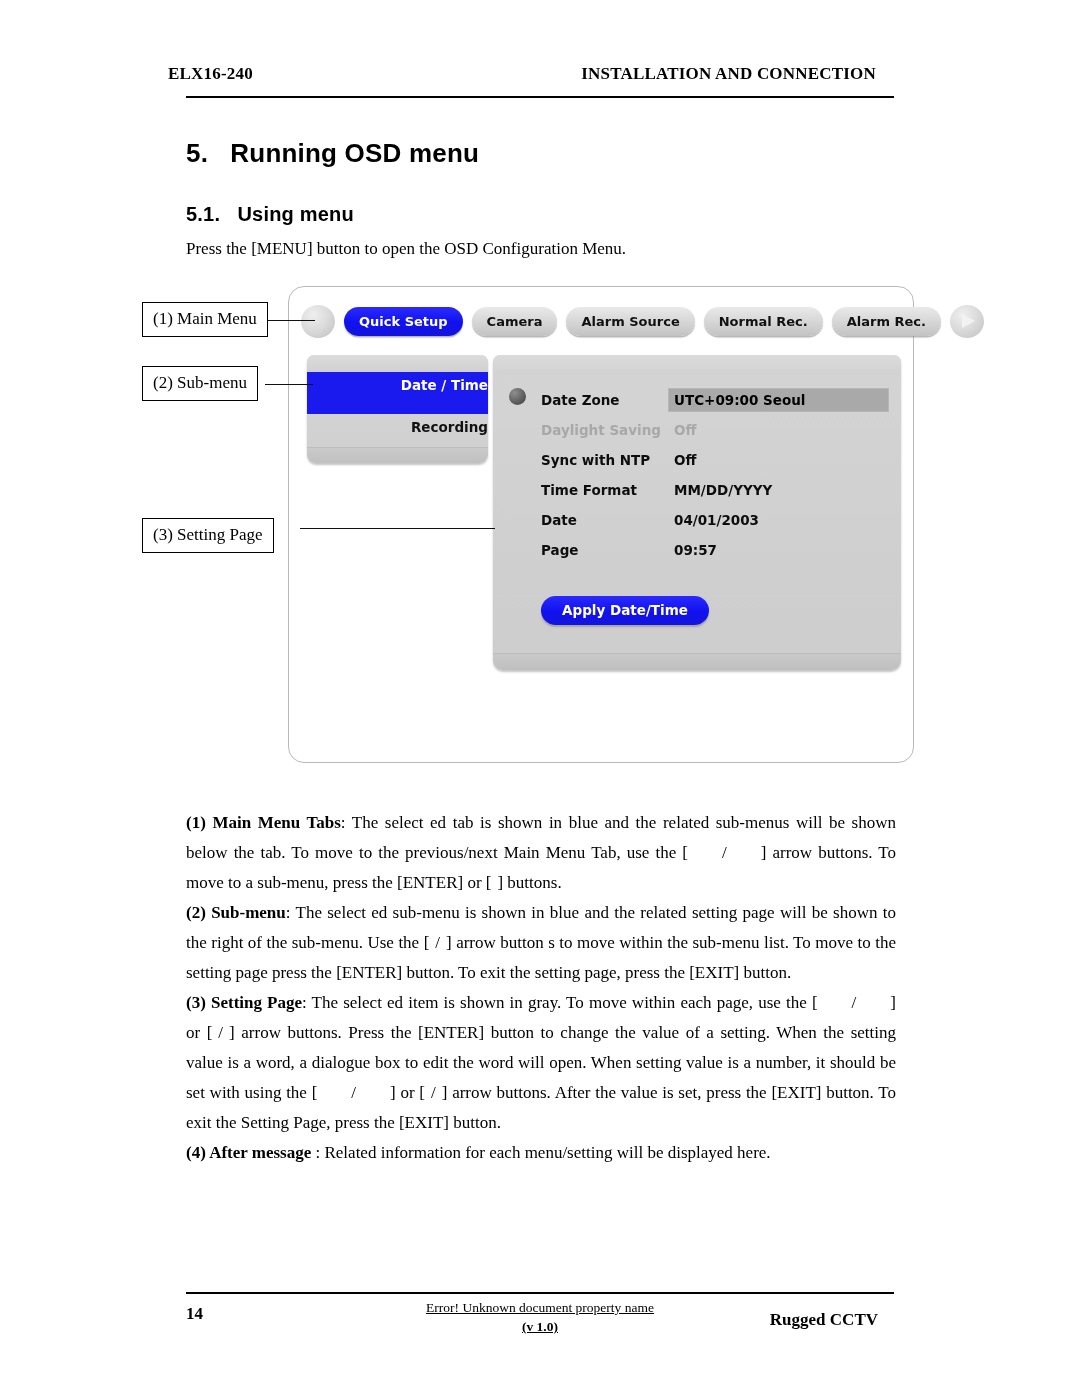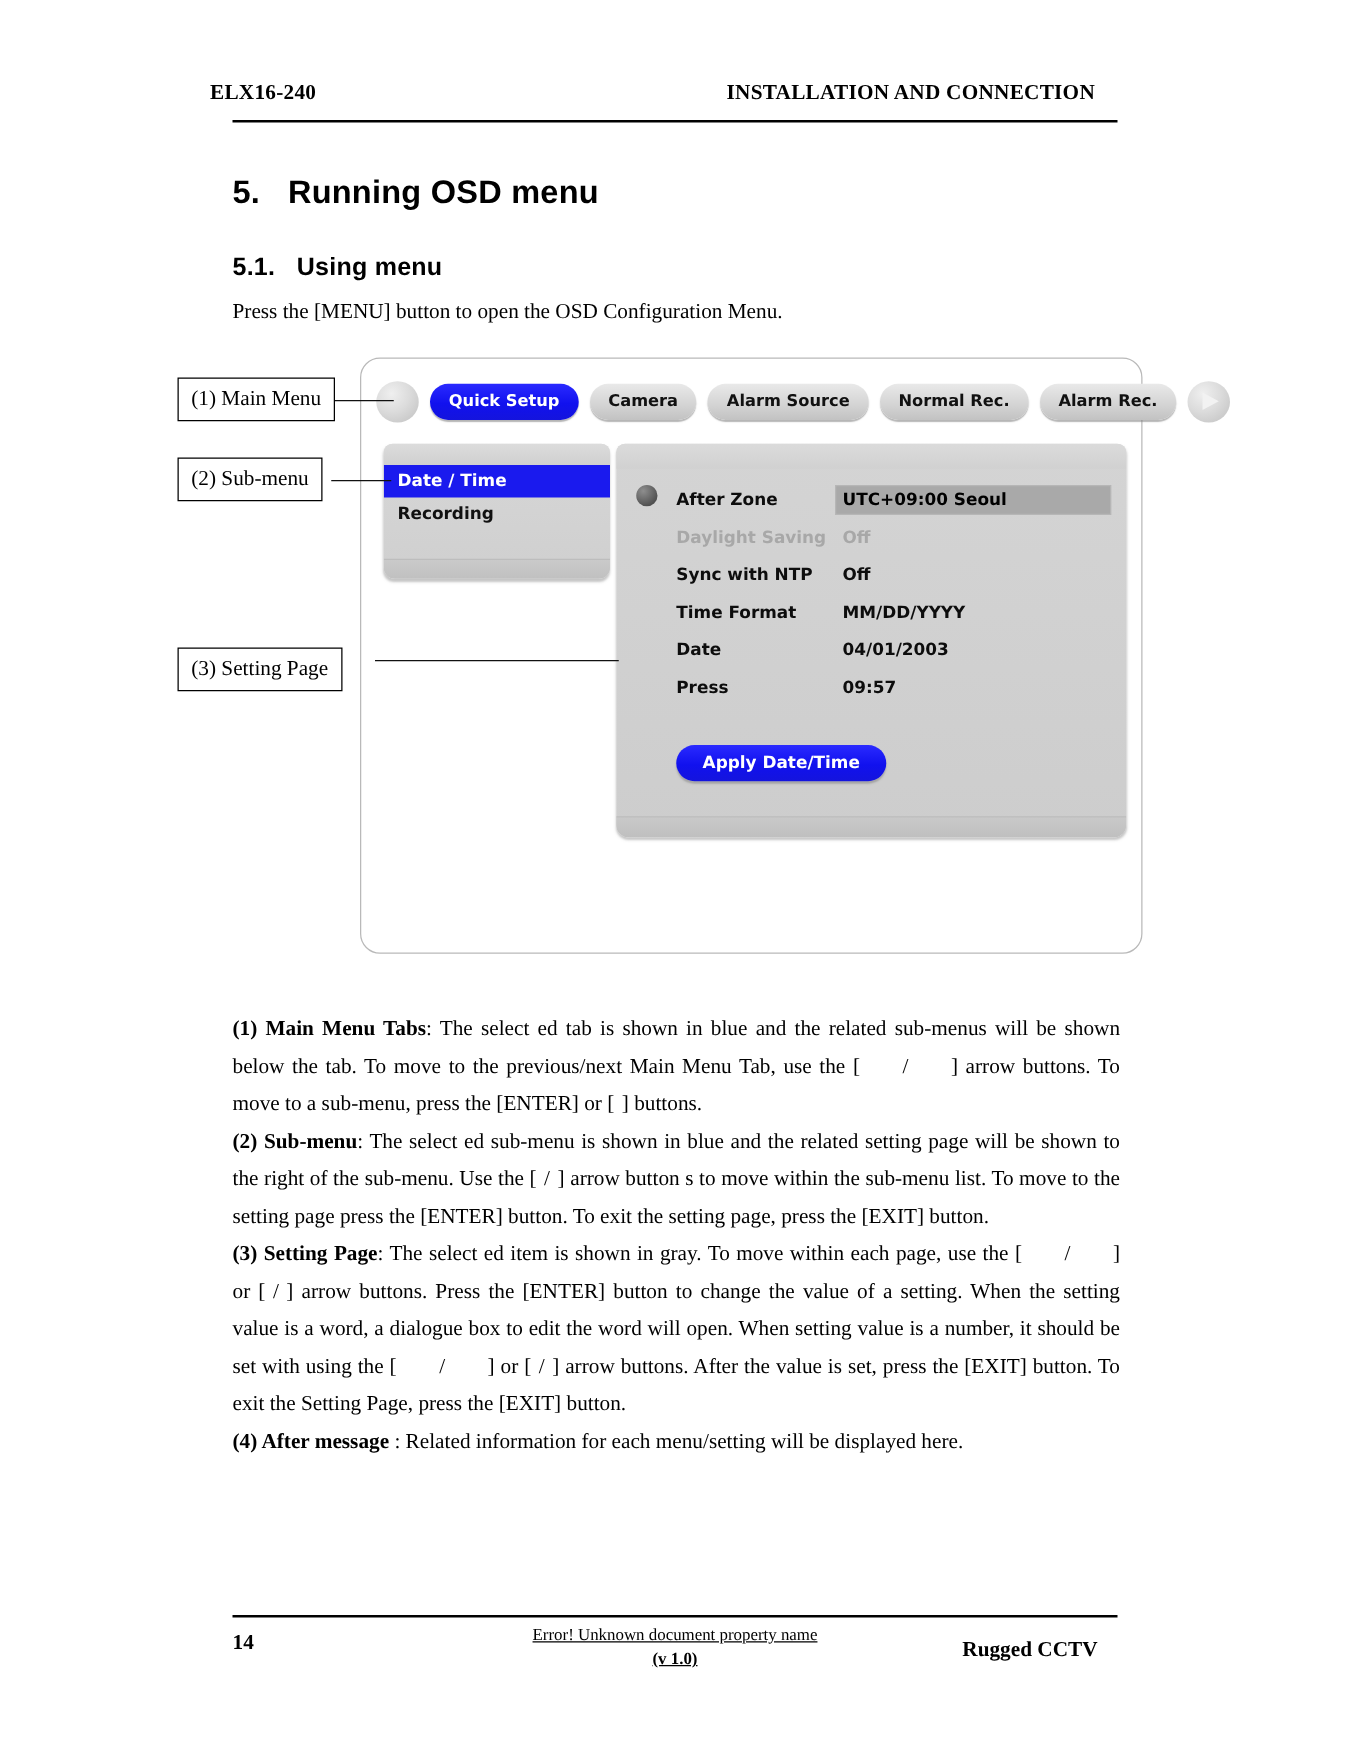--- a/index.html
+++ b/index.html
@@ -162,28 +162,29 @@
     background: linear-gradient(#d7d7d7, #cfcfcf);
     border-radius: 7px 7px 9px 9px;
     box-shadow: 0 2px 2px rgba(140,140,140,0.5);
     overflow: hidden;
   }
   .submenu-cap {
     height: 17px;
     background: linear-gradient(#dcdcdc, #d0d0d0);
   }
   .submenu-item {
-    height: 26px;
+    height: 42px;
     line-height: 26px;
     padding-left: 11px;
     font-family: "DejaVu Sans", "Liberation Sans", sans-serif;
     font-weight: bold;
     font-size: 13.5px;
     color: #111;
     white-space: nowrap;
+    text-align: right;
   }
   .submenu-item.active {
     background: #1a1aee;
     color: #ffffff;
   }
   .submenu-foot {
     position: absolute;
     left: 0; bottom: 0;
     width: 100%;
     height: 15px;
@@ -384,21 +385,21 @@
           <span>Recording</span>
         </div>
         <div class="submenu-foot"></div>
       </div>
 
       <div class="settings">
         <div class="settings-cap"></div>
         <div class="bullet"></div>
 
         <div class="row sel" style="top:32px;">
-          <span class="label">After Zone</span>
+          <span class="label">Date Zone</span>
           <span class="value">UTC+09:00 Seoul</span>
         </div>
 
         <div class="row dim" style="top:62px;">
           <span class="label">Daylight Saving</span>
           <span class="value">Off</span>
         </div>
 
         <div class="row" style="top:92px;">
           <span class="label">Sync with NTP</span>
@@ -409,21 +410,21 @@
           <span class="label">Time Format</span>
           <span class="value">MM/DD/YYYY</span>
         </div>
 
         <div class="row" style="top:152px;">
           <span class="label">Date</span>
           <span class="value">04/01/2003</span>
         </div>
 
         <div class="row" style="top:182px;">
-          <span class="label">Press</span>
+          <span class="label">Page</span>
           <span class="value">09:57</span>
         </div>
 
         <div class="apply-btn">
           <span>Apply Date/Time</span>
         </div>
 
         <div class="settings-foot"></div>
       </div>
 

